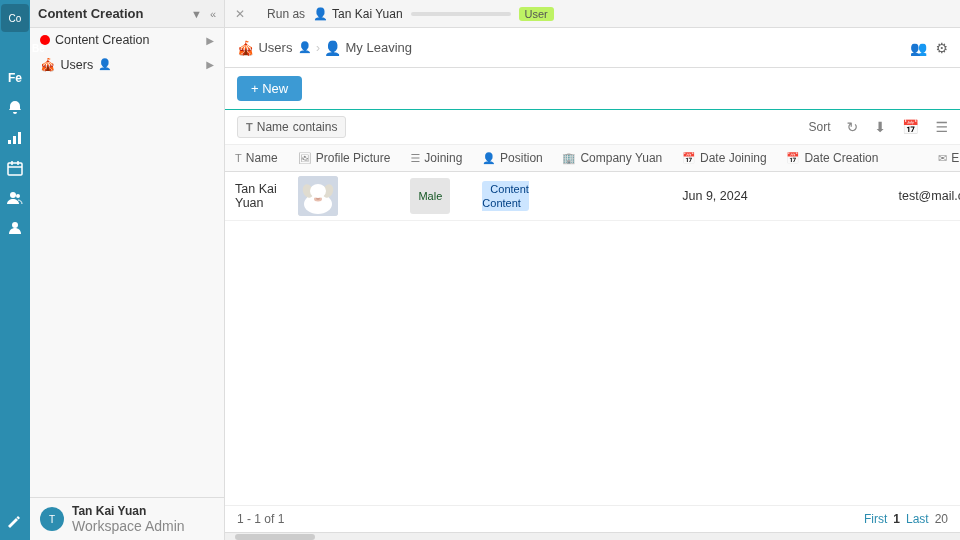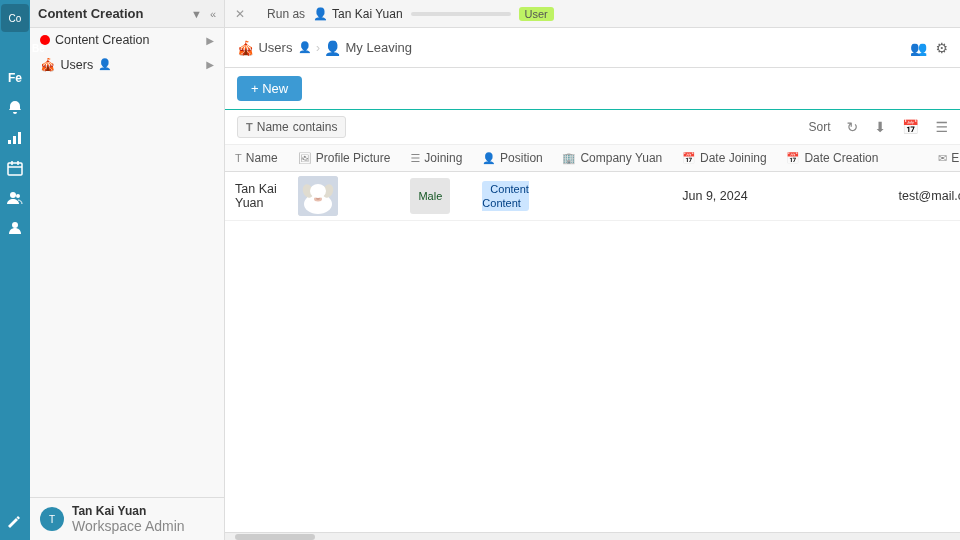--- a/index.html
+++ b/index.html
@@ -511,17 +511,26 @@
           <td></td>
           <td>Jun 9, 2024</td>
           <td></td>
           <td>test@mail.com</td>
 
         </tr>
       </tbody>
     </table>
   </div>
 
+  <div class="pagination-bar">
+    <span>1 - 1 of 1</span>
+    <div class="page-info">
+      <span class="page-link">First</span>
+      <span class="page-num">1</span>
+      <span class="page-link">Last</span>
+      <span class="page-size">20</span>
+    </div>
+  </div>
 
   <div class="scrollbar-bottom">
     <div class="scrollbar-thumb"></div>
   </div>
 </div>
 
 </body></html>

